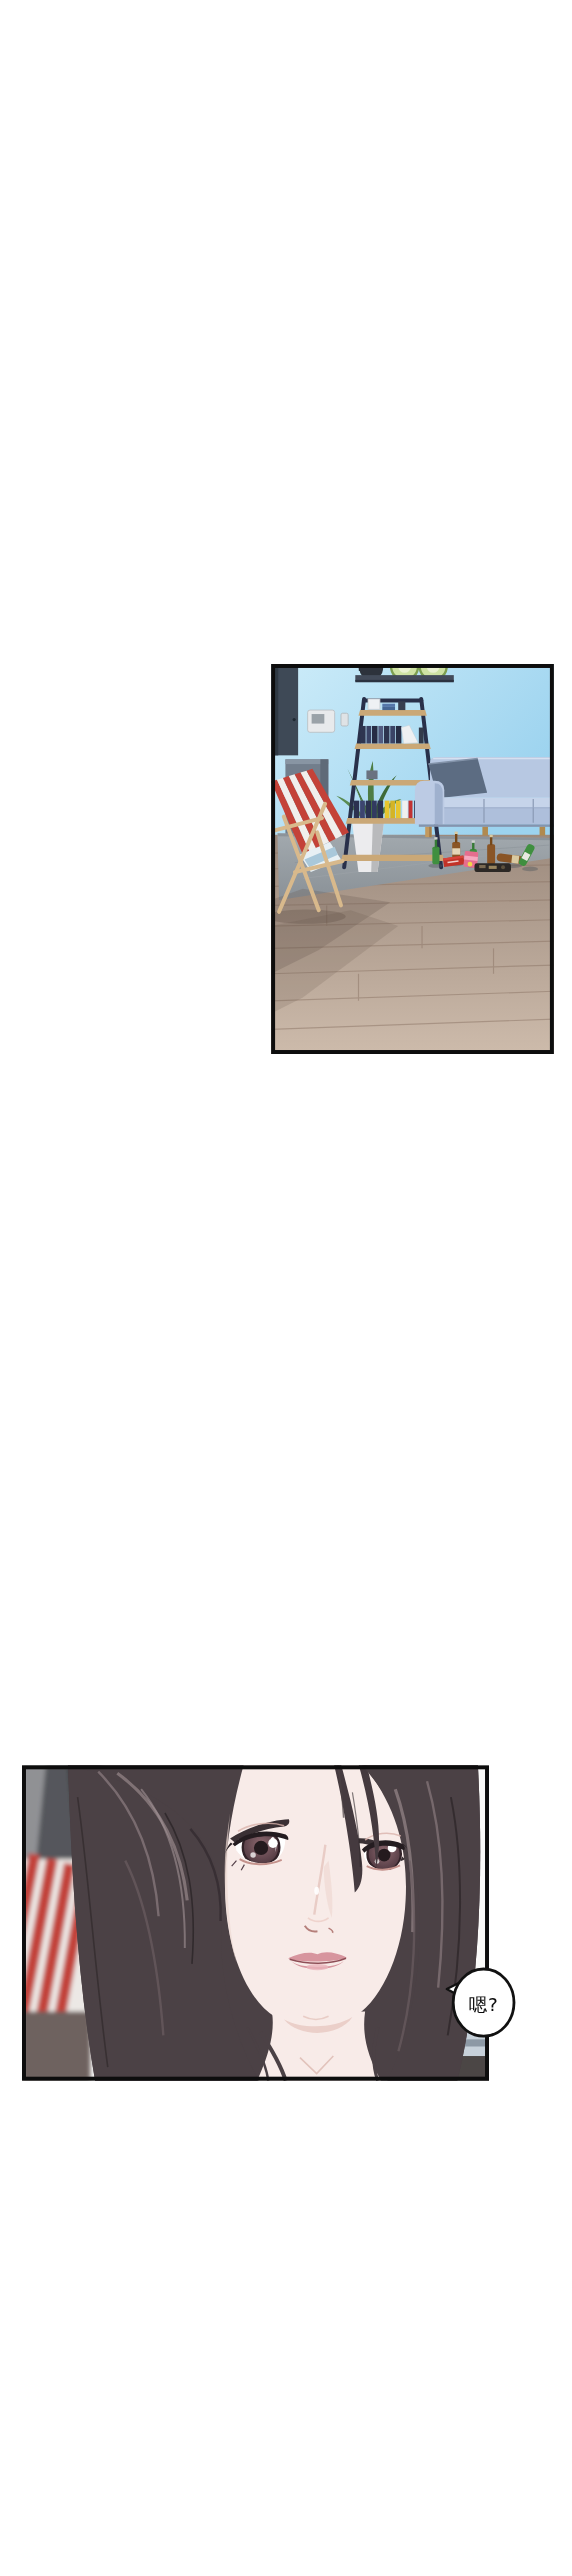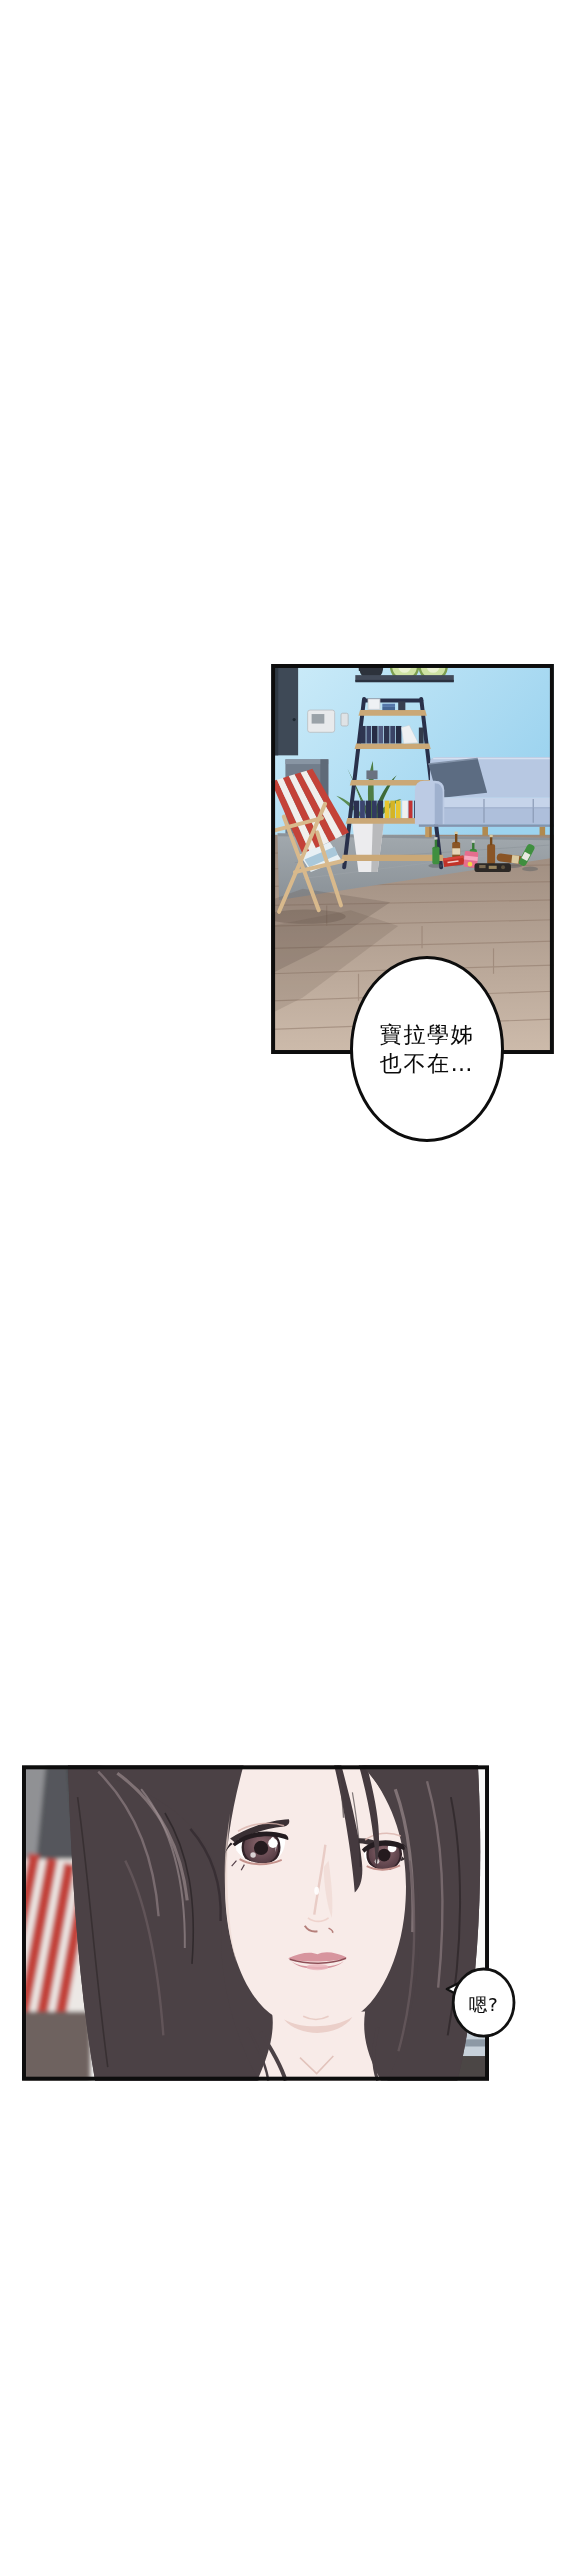--- a/index.html
+++ b/index.html
@@ -266,24 +266,20 @@
       </g>
       <g transform="rotate(28 322 240)">
         <rect x="317" y="226" width="10" height="29" rx="4" fill="#3f8f3f"></rect>
         <rect x="318" y="238" width="8" height="9" fill="#e8e8e0"></rect>
       </g>
     </g>
 
     <rect x="2.5" y="2.5" width="351" height="486" fill="none" stroke="#0d0d0d" stroke-width="5"></rect>
   </svg>
 
-  <div class="bubble-ellipse">
-    <span>寶拉學姊</span>
-    <span>也不在…</span>
-  </div>
 
   <svg class="panel-svg" style="left:21.5px;top:1765px" width="467" height="316" viewBox="0 0 588 397">
     <defs>
       <radialGradient id="irisG" cx="0.5" cy="0.42" r="0.65">
         <stop offset="0" stop-color="#8d686f"></stop>
           <stop offset="0.75" stop-color="#5a4048"></stop>
         <stop offset="1" stop-color="#412d34"></stop>
       </radialGradient>
       <filter id="bgBlur" x="-20%" y="-20%" width="140%" height="140%">
         <feGaussianBlur stdDeviation="2.4"></feGaussianBlur>

